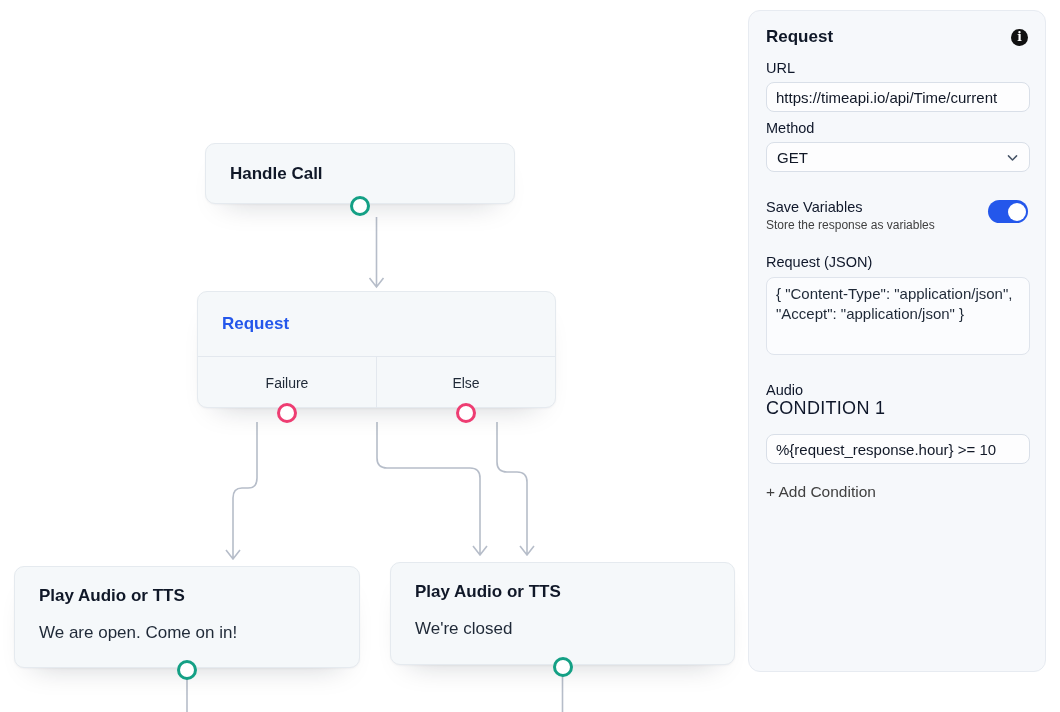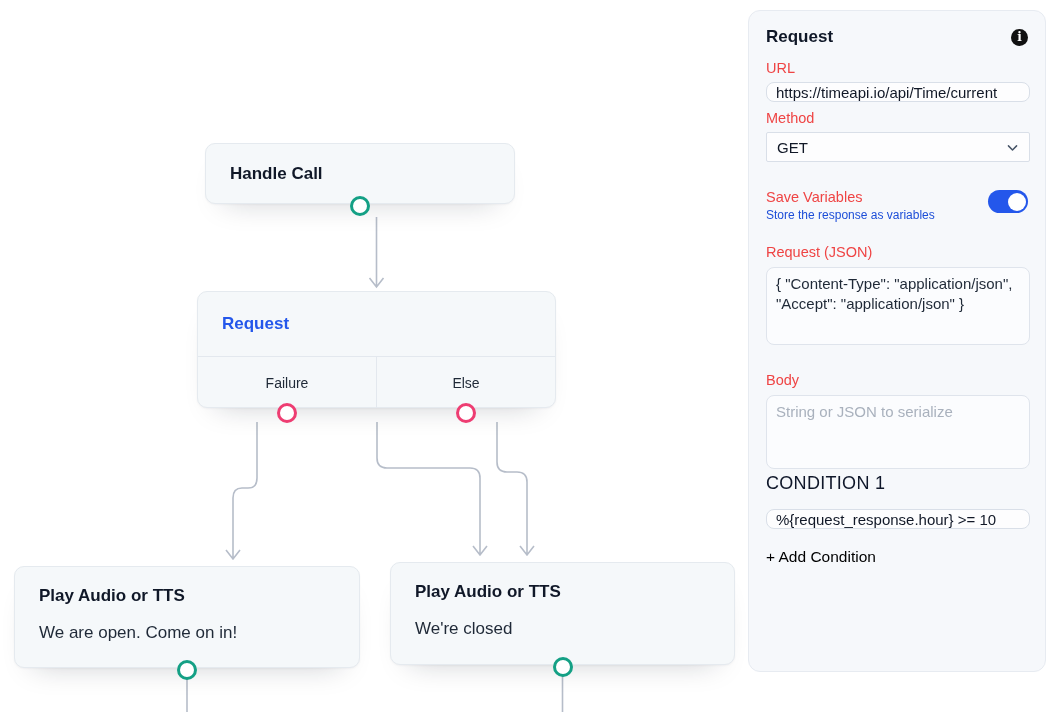--- a/index.html
+++ b/index.html
@@ -92,51 +92,51 @@
   .info-icon {
     width: 17px; height: 17px;
     background: #111111;
     color: #ffffff;
     border-radius: 50%;
     font-size: 12px;
     font-weight: 700;
     display: flex; align-items: center; justify-content: center;
     font-family: "DejaVu Serif", serif;
   }
-  .field-label { font-size: 14.5px; color: #ef4444; }
+  .field-label { font-size: 14.5px; color: #0f172a; }
   .lbl-url { margin-top: 13px; }
   .text-input {
     margin-top: 6px;
     width: 264px;
-    height: 20px;
+    height: 30px;
     background: #fdfdfe;
     border: 1px solid #d9dfe8;
     border-radius: 8px;
     padding: 0 9px;
     font-size: 15px;
     color: #111827;
     font-family: "Liberation Sans", sans-serif;
     white-space: nowrap;
     overflow: hidden;
   }
   input.text-input { text-overflow: clip; }
   .lbl-method { margin-top: 8px; }
   .select {
     margin-top: 6px;
     width: 264px; height: 30px;
     background: #fdfdfe;
     border: 1px solid #d9dfe8;
-    border-radius: 2px;
+    border-radius: 8px;
     padding: 0 10px;
     display: flex; align-items: center; justify-content: space-between;
     font-size: 15px; color: #111827;
   }
   .chevron { color: #475467; display: flex; }
   .save-row { margin-top: 27px; display: flex; justify-content: space-between; align-items: flex-start; gap: 36px; }
-  .save-desc { font-size: 12px; color: #1d4ed8; margin-top: 3px; }
+  .save-desc { font-size: 12px; color: #404040; margin-top: 3px; }
   .toggle {
     width: 40px; height: 23px;
     background: #2457eb;
     border-radius: 12px;
     position: relative;
     flex-shrink: 0;
     margin-top: 1px;
   }
   .toggle .knob {
     position: absolute;
@@ -166,21 +166,21 @@
   .condition-label {
     font-size: 18px;
     color: #0f172a;
     letter-spacing: 0.3px;
   }
   .condition-input { margin-top: 15px; }
   .add-condition {
     display: inline-block;
     margin-top: 19px;
     font-size: 15.5px;
-    color: #000000;
+    color: #404040;
     text-decoration: none;
   }
 </style>
 </head>
 <body>
 
 <svg class="edges-svg" viewBox="0 0 1060 712">
   <path d="M376.5 217 L376.5 286 M369.5 278 L376.5 287 L383.5 278"></path>
   <path d="M257 422 L257 478 Q257 488 248 488 L242 488 Q233 488 233 498 L233 558 M226 550 L233 559 L240 550"></path>
   <path d="M377 422 L377 458 Q377 468 387 468 L470 468 Q480 468 480 478 L480 554 M473 546 L480 555 L487 546"></path>
@@ -247,20 +247,19 @@
       <div class="save-desc">Store the response as variables</div>
     </div>
     <div class="toggle">
       <span class="knob"></span>
     </div>
   </div>
 
   <div class="field-label lbl-headers">Request (JSON)</div>
   <textarea class="textarea ta-headers" style="">{ "Content-Type": "application/json", "Accept": "application/json" }</textarea>
 
-  <div class="field-label lbl-body">Body</div>
-  <textarea class="textarea ta-body" placeholder="String or JSON to serialize" style=""></textarea>
+  <div class="field-label lbl-body">Audio</div>
 
   <div class="condition-label">CONDITION 1</div>
   <input class="text-input condition-input" type="text" value="%{request_response.hour} &gt;= 10" style="">
 
   <a href="#" class="add-condition">+ Add Condition</a>
 </div>
 
 </body></html>

